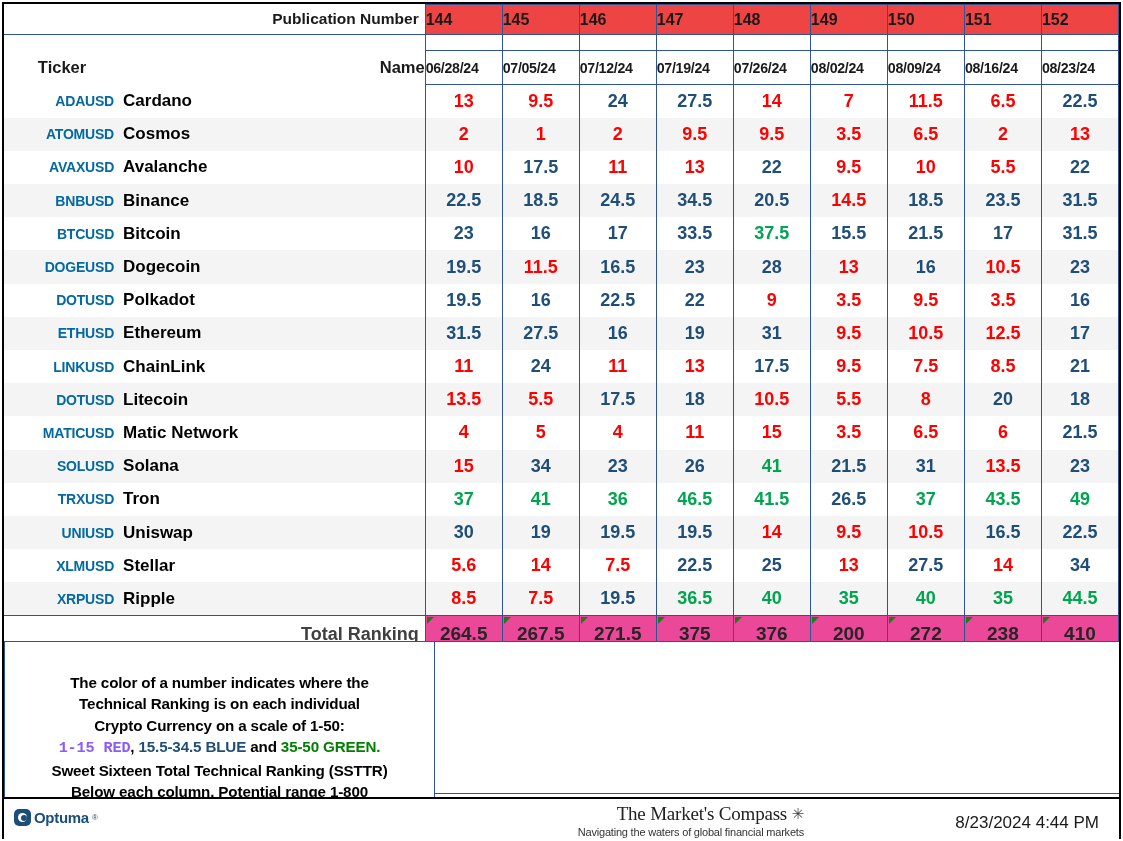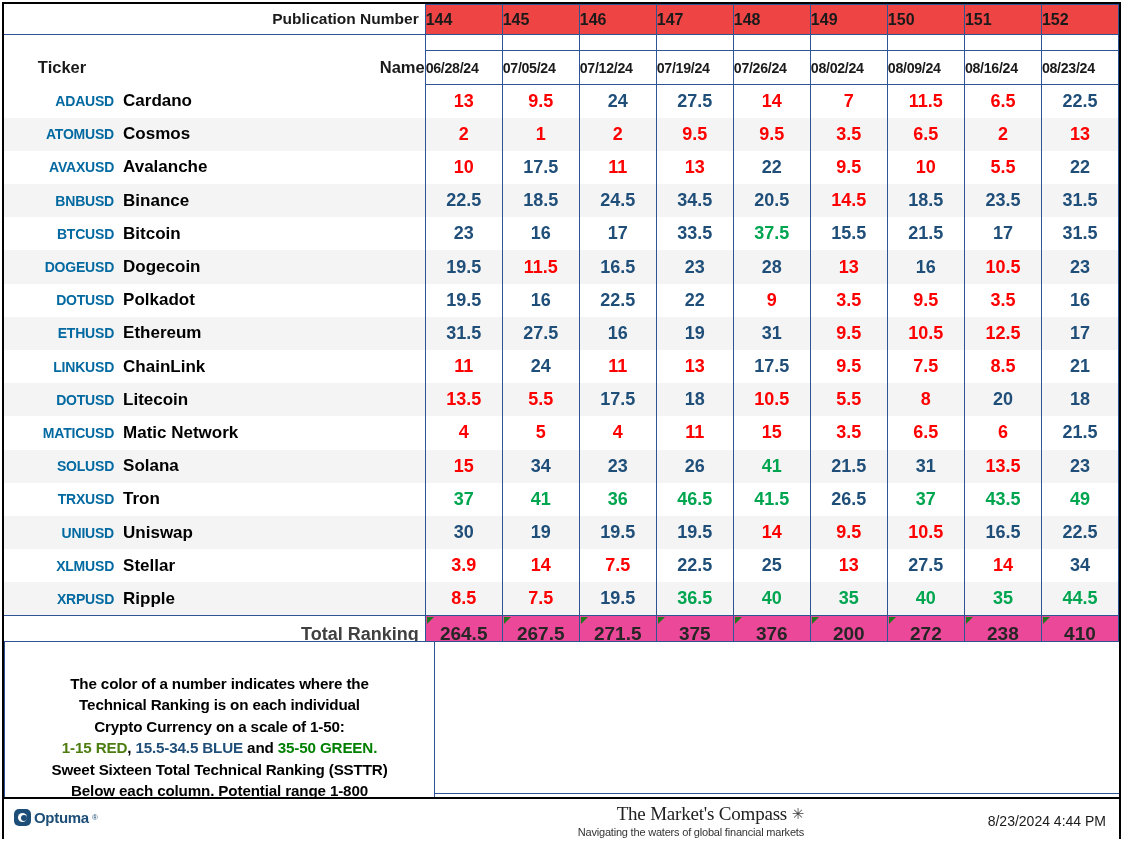--- a/index.html
+++ b/index.html
@@ -198,21 +198,21 @@
   }
   .legend-line {
     text-align: center;
     font-size: 15.2px;
     font-weight: bold;
     color: #000000;
     line-height: 21.5px;
     letter-spacing: -0.15px;
     white-space: nowrap;
   }
-  .lg-red   { color: #4d7c0f; }
+  .lg-red   { color: #8b5cf6; font-family: Liberation Mono, monospace; }
   .lg-blue  { color: #1f4e79; }
   .lg-green { color: #008000; }
 
   
   .legend-right {
     position: absolute;
     left: 435px;
     top: 641px;
     width: 684px;
     height: 153px;
@@ -296,23 +296,23 @@
   }
   .fc-sub {
     font-size: 11px;
     color: #333333;
     letter-spacing: -0.2px;
     margin-top: 1px;
     white-space: nowrap;
   }
   .footer-date {
     position: absolute;
-    right: 13px;
+    right: 20px;
     top: 14px;
-    font-size: 14px;
+    font-size: 17px;
     color: #1a1a1a;
     white-space: nowrap;
   }
 </style>
 </head>
 <body>
 
 <div id="page">
 
   <div class="outer-frame"></div>
@@ -547,21 +547,21 @@
           <td class="val blue">19.5</td>
           <td class="val red">14</td>
           <td class="val red">9.5</td>
           <td class="val red">10.5</td>
           <td class="val blue">16.5</td>
           <td class="val blue">22.5</td>
         </tr>
         <tr class="datarow even">
           <td class="ticker">XLMUSD</td>
           <td class="cname">Stellar</td>
-          <td class="val red">3.9</td>
+          <td class="val red">5.6</td>
           <td class="val red">14</td>
           <td class="val red">7.5</td>
           <td class="val blue">22.5</td>
           <td class="val blue">25</td>
           <td class="val red">13</td>
           <td class="val blue">27.5</td>
           <td class="val red">14</td>
           <td class="val blue">34</td>
         </tr>
         <tr class="datarow odd">

